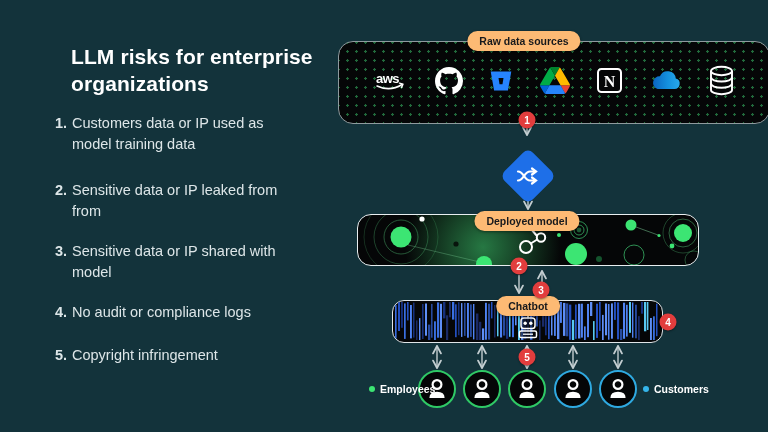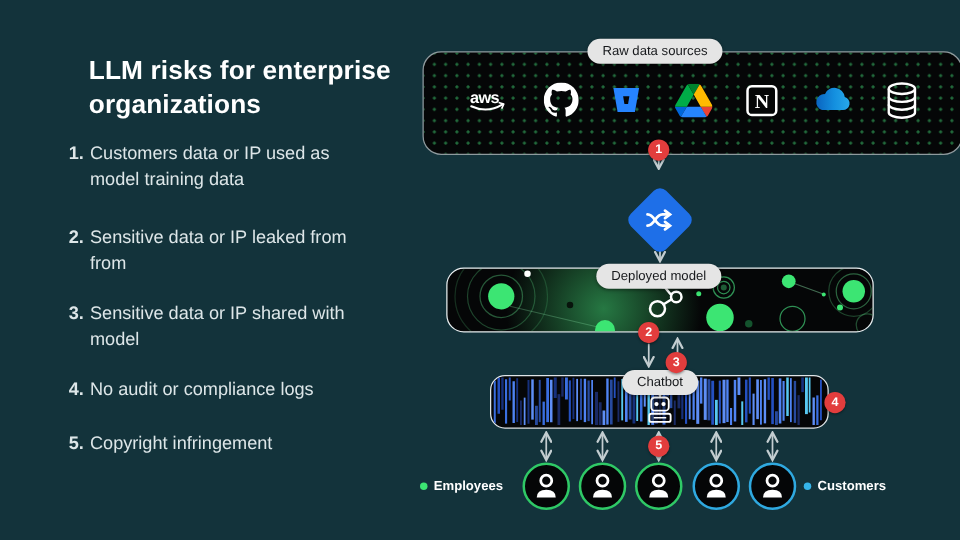--- a/index.html
+++ b/index.html
@@ -11,22 +11,22 @@
   .risk{position:absolute;left:55px;width:248px;color:#dde6e8;font-size:14.5px;line-height:21px;display:flex;}
   .risk .num{font-weight:700;width:17px;flex:0 0 17px;}
   
   .box{position:absolute;background:#050607;box-sizing:border-box;}
   .raw-box{left:338px;top:41px;width:432px;height:83px;border:1.5px solid #8f9a9e;border-radius:15px;
            background-image:radial-gradient(circle,rgba(58,190,104,.55) 1px,transparent 1.45px);
            background-size:9px 9px;background-position:4px 5px;background-color:#050607;
            display:flex;align-items:center;justify-content:space-evenly;padding:0 8px;}
   .deployed-box{left:357px;top:214px;width:342px;height:52px;border:1.5px solid #e8eef0;border-radius:14px;overflow:hidden;}
   .chatbot-box{left:392px;top:300px;width:271px;height:43px;border:1.5px solid #dfe5e8;border-radius:12px;overflow:hidden;}
-  .pill{position:absolute;transform:translateX(-50%);background:#e5e5e5;color:#17191c;
-        font-size:10.5px;font-weight:400;padding:4px 12px;border-radius:999px;white-space:nowrap;
+  .pill{position:absolute;transform:translateX(-50%);background:#fdba74;color:#17191c;
+        font-size:10.5px;font-weight:700;padding:4px 12px;border-radius:999px;white-space:nowrap;
         box-shadow:0 1px 3px rgba(0,0,0,.45);z-index:6;}
   .badge{position:absolute;width:17px;height:17px;border-radius:50%;background:#e23d3d;color:#fff;
          font-size:10px;font-weight:700;display:flex;align-items:center;justify-content:center;
          transform:translate(-50%,-50%);z-index:8;box-shadow:0 1px 2px rgba(0,0,0,.4);}
   .diamond{position:absolute;left:508px;top:156px;width:40px;height:40px;background:#1e6fe8;
            border-radius:7px;transform:rotate(45deg);z-index:5;display:flex;align-items:center;justify-content:center;}
   .diamond svg{transform:rotate(-45deg);}
   .arrows{position:absolute;left:0;top:0;width:768px;height:432px;pointer-events:none;z-index:4;}
   
   .avatar{position:absolute;top:370px;width:38px;height:38px;border-radius:50%;background:#050607;
@@ -335,21 +335,21 @@
       <path d="M-7.6 9 Q-7.6 2.8 0 2.8 Q7.6 2.8 7.6 9 Z" fill="#fff"></path>
     </svg>
   </div>
   <div class="avatar customer" style="left:599px">
     <svg width="26" height="26" viewBox="-13 -13 26 26">
       <circle cx="0" cy="-4.5" r="4.4" fill="none" stroke="#fff" stroke-width="2.2"></circle>
       <path d="M-7.6 9 Q-7.6 2.8 0 2.8 Q7.6 2.8 7.6 9 Z" fill="#fff"></path>
     </svg>
   </div>
 
-  <div class="legend" style="left:336px">
+  <div class="legend" style="left:369px">
     <span class="dot" style="background:#3ce573"></span>
     <span>Employees</span>
   </div>
   <div class="legend" style="left:643px">
     <span class="dot" style="background:#35b5ea"></span>
     <span>Customers</span>
   </div>
 
 </div>
 

